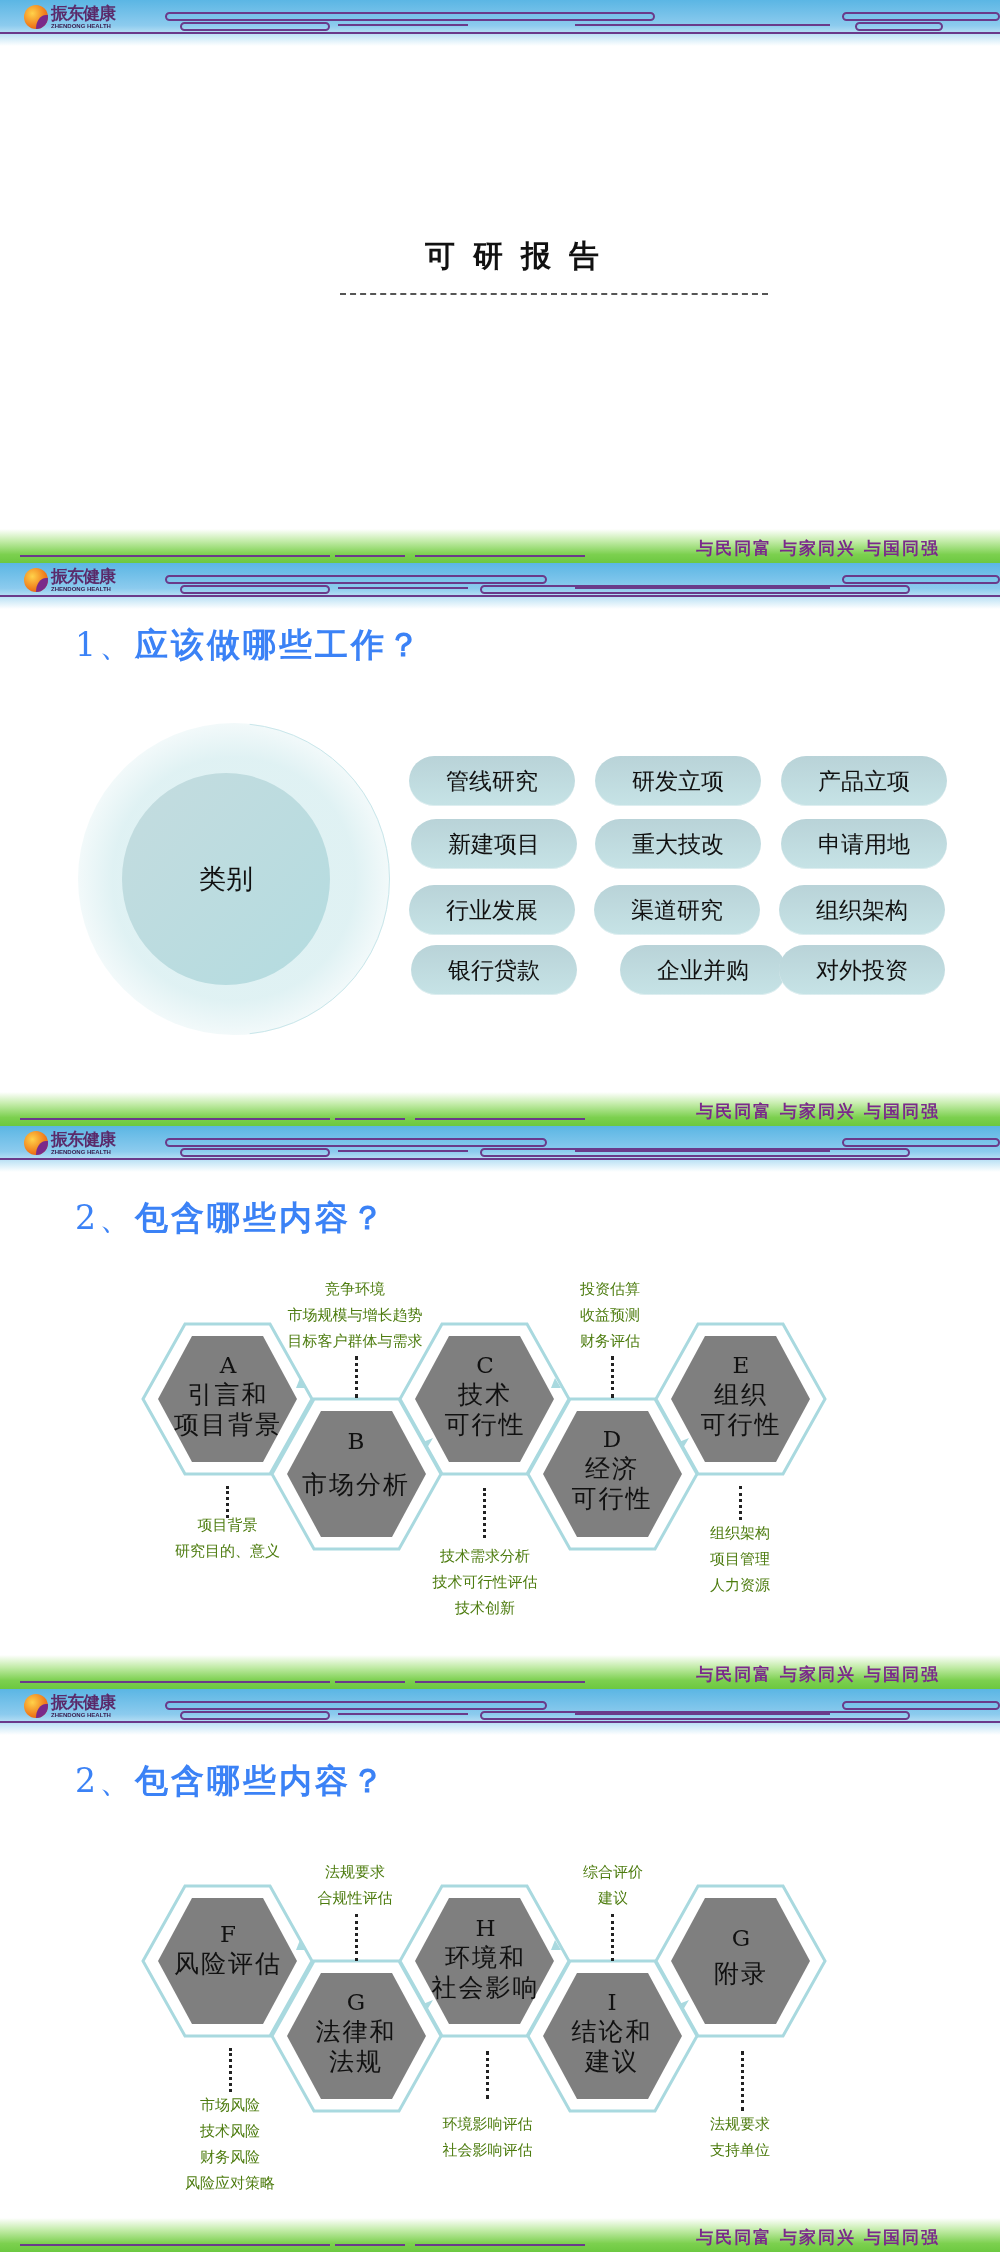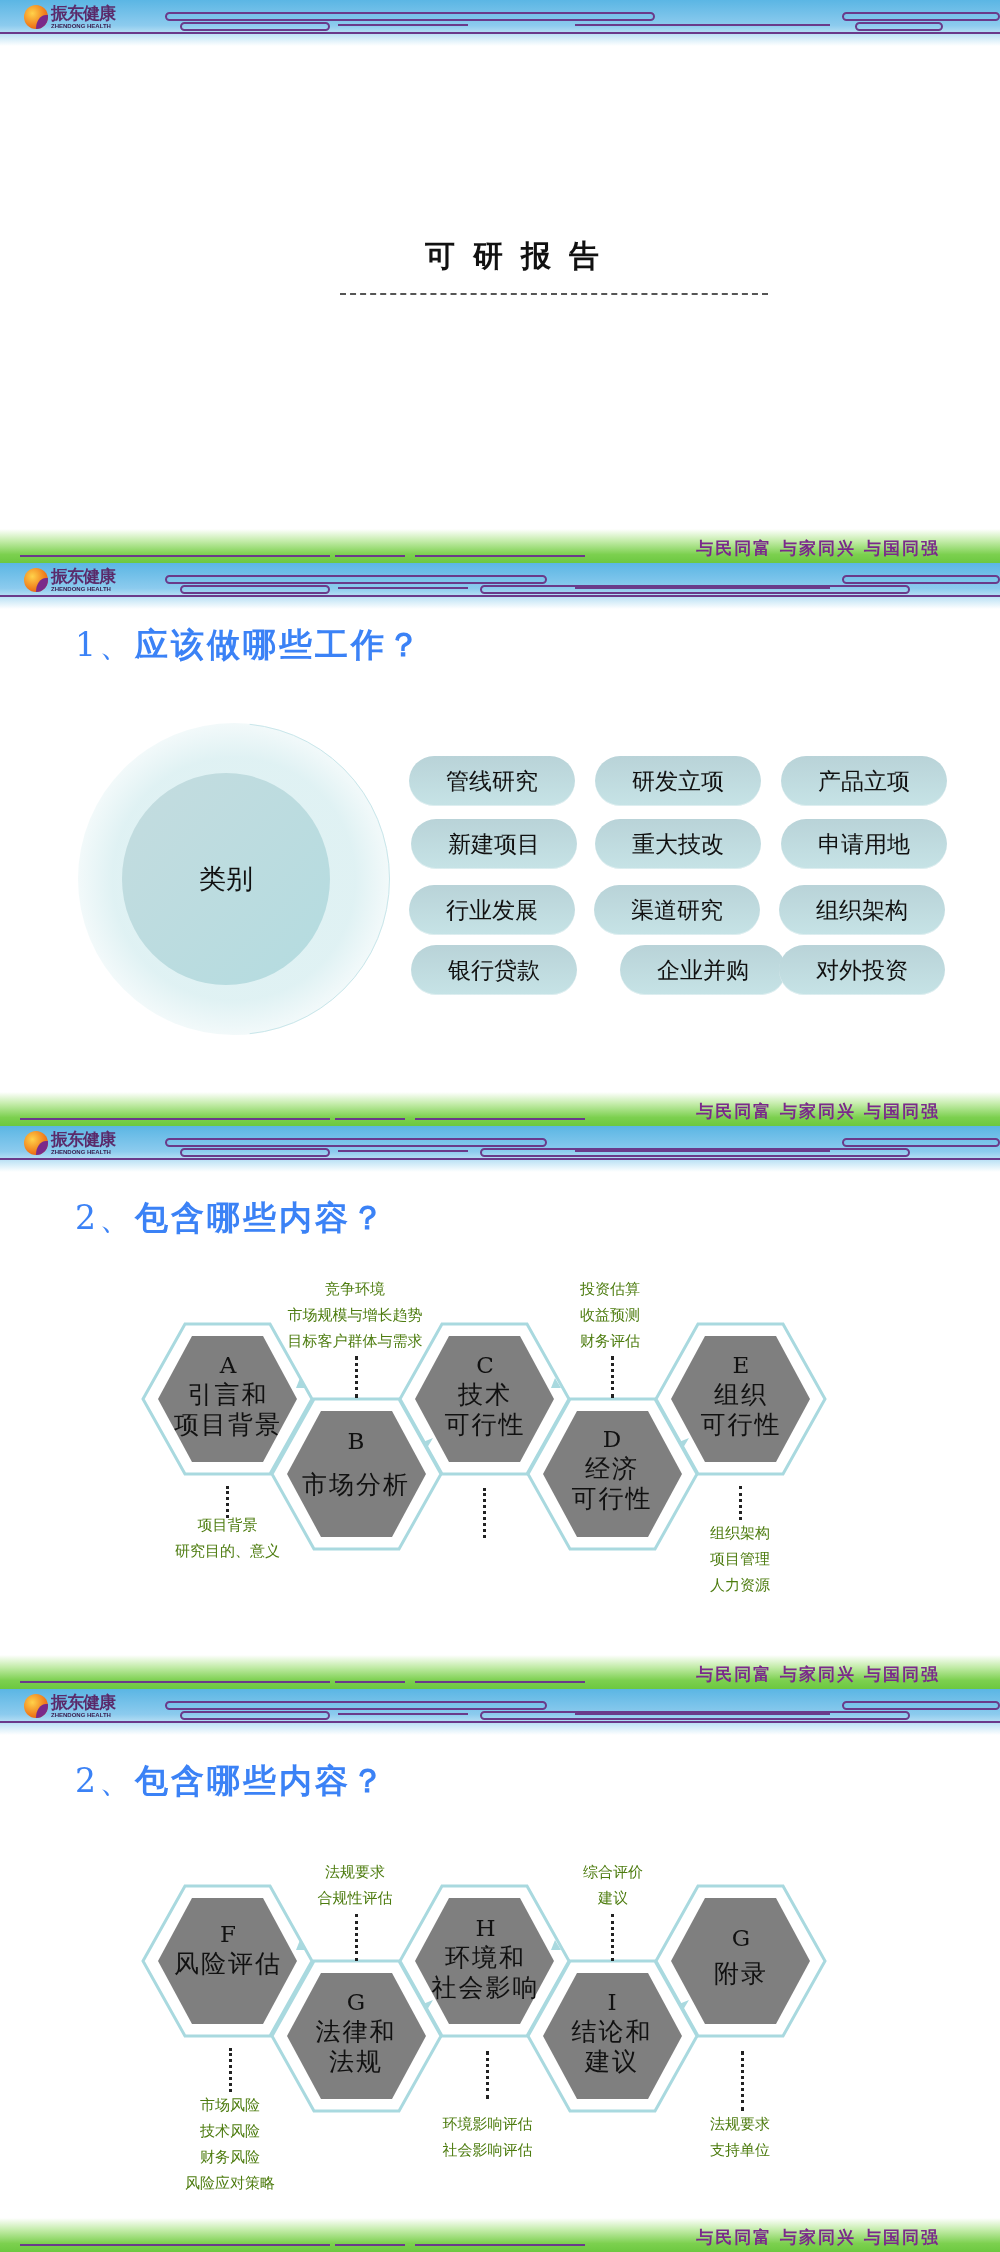--- a/index.html
+++ b/index.html
@@ -221,20 +221,25 @@
   </div>
   <div class="dots" style="left:611px;top:230px;height:42px;"></div>
 
   <div class="dots" style="left:226px;top:360px;height:32px;"></div>
   <div class="note" style="left:140px;top:386px;width:175px;">
     <div>项目背景</div>
     <div>研究目的、意义</div>
   </div>
 
   <div class="dots" style="left:483px;top:362px;height:50px;"></div>
+  <div class="note" style="left:410px;top:417px;width:150px;">
+    <div>技术需求分析</div>
+    <div>技术可行性评估</div>
+    <div>技术创新</div>
+  </div>
 
   <div class="dots" style="left:739px;top:360px;height:34px;"></div>
   <div class="note" style="left:700px;top:394px;width:80px;">
     <div>组织架构</div>
     <div>项目管理</div>
     <div>人力资源</div>
   </div>
 
   <div class="footer-band">
     <div class="footer-line" style="left:20px;width:310px;"></div>

